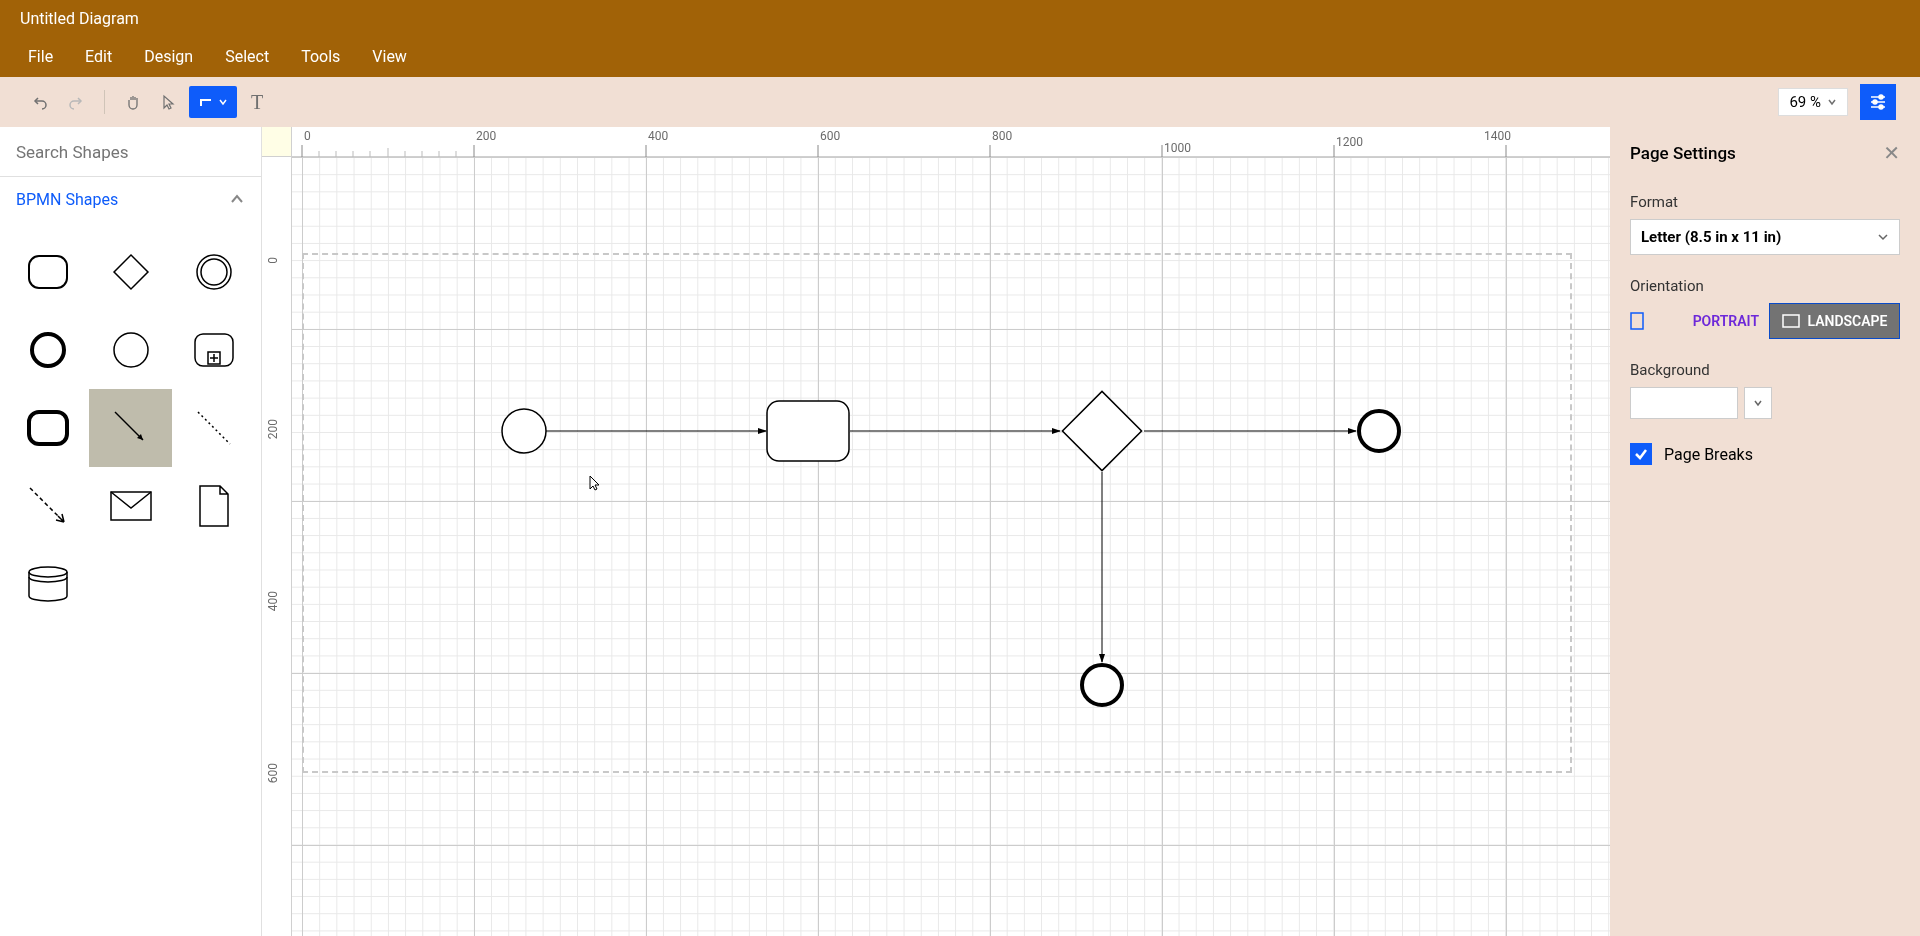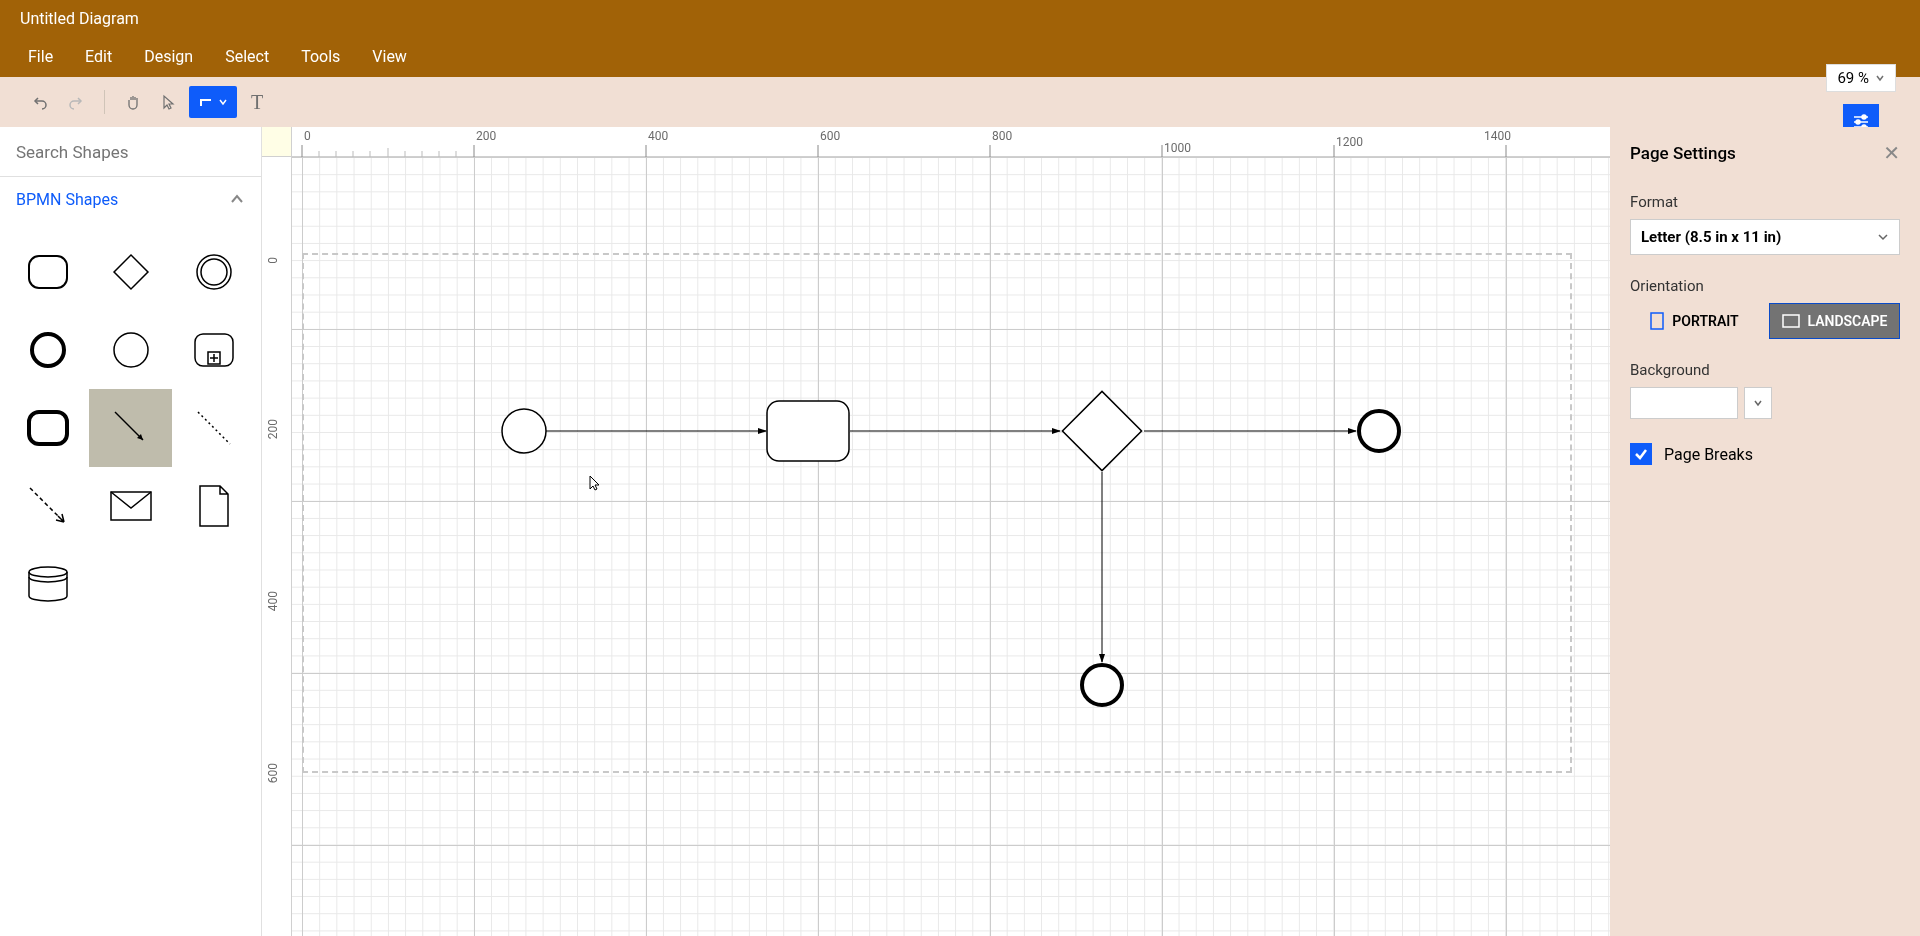--- a/index.html
+++ b/index.html
@@ -7,21 +7,21 @@
 
   .header { background: #a16207; color: #fff; height: 77px; }
   .title-bar { height: 36px; display: flex; align-items: center; padding: 0 20px; font-size: 16px; }
   .menu-bar { height: 41px; display: flex; align-items: center; padding: 0 12px; gap: 0; }
   .menu-item { padding: 8px 16px; font-size: 16px; cursor: pointer; }
 
   .toolbar { height: 50px; background: #f1dfd4; display: flex; align-items: center; padding: 0 24px; gap: 4px; }
   .tb-btn { width: 32px; height: 32px; display: flex; align-items: center; justify-content: center; cursor: pointer; border-radius: 2px; }
   .tb-btn.active { background: #0e5cfa; }
   .tb-divider { width: 1px; height: 24px; background: #d0c4b8; margin: 0 8px; }
-  .toolbar-right { margin-left: auto; display: flex; align-items: center; gap: 12px; flex-direction: column; }
+  .toolbar-right { margin-left: auto; display: flex; align-items: center; gap: 12px; }
   .zoom-display { background: #fff; border: 1px solid #ddd; padding: 4px 10px; font-size: 15px; display: flex; align-items: center; gap: 6px; }
   .settings-toggle { width: 36px; height: 36px; background: #0e5cfa; display: flex; align-items: center; justify-content: center; cursor: pointer; }
 
   .main { display: flex; height: 809px; }
 
   .left-panel { width: 262px; background: #fff; display: flex; flex-direction: column; border-right: 1px solid #e0e0e0; }
   .search-box { height: 50px; padding: 0 16px; display: flex; align-items: center; border-bottom: 1px solid #e0e0e0; }
   .search-box input { border: none; outline: none; font-size: 17px; width: 100%; color: #6b6b6b; }
   .category-header { height: 44px; padding: 0 16px; display: flex; align-items: center; justify-content: space-between; cursor: pointer; }
   .category-header span:first-child { color: #0e5cfa; font-size: 16px; }
@@ -47,21 +47,21 @@
   .page-dashed { position:absolute; border:2px dashed #c8c8c8; pointer-events:none; }
   .diagram-svg { position: absolute; inset: 0; width: 100%; height: 100%; }
 
   .right-panel { width: 310px; background: #f1dfd4; padding: 0; }
   .panel-header { height: 52px; display: flex; align-items: center; justify-content: space-between; padding: 0 20px; font-size: 17px; font-weight: 500; }
   .panel-body { padding: 4px 20px; }
   .section-label { font-size: 15px; color: #333; margin-bottom: 8px; margin-top: 10px; }
   .select-box { width: 100%; height: 36px; background: #fff; border: 1px solid #ccc; padding: 0 10px; font-size: 15px; display: flex; align-items: center; justify-content: space-between; cursor: pointer; font-weight: bold; }
   .orientation-row { display: flex; gap: 10px; margin-top: 8px; }
   .orient-btn { flex: 1; height: 36px; display: flex; align-items: center; justify-content: center; gap: 8px; font-size: 14px; font-weight: 600; cursor: pointer; }
-  .orient-btn.portrait { color: #000000; }
+  .orient-btn.portrait { color: #6d28d9; justify-content: space-between; }
   .orient-btn.landscape { background: #737373; color: #fff; border: 1px solid #0a4bc9; }
   .bg-row { display: flex; gap: 6px; margin-top: 8px; }
   .bg-swatch { width: 108px; height: 32px; background: #fff; border: 1px solid #ccc; }
   .bg-dd { width: 28px; height: 32px; background: #fff; border: 1px solid #ccc; display:flex;align-items:center;justify-content:center;cursor: pointer; }
   .checkbox-row { display: flex; align-items: center; gap: 12px; margin-top: 24px; }
   .checkbox { width: 22px; height: 22px; background: #0e5cfa; display: flex; align-items: center; justify-content: center; cursor: pointer; }
   .checkbox-label { font-size: 16px; }
 
   .cursor-ptr { position:absolute; width:16px; height:16px; }
 </style>

